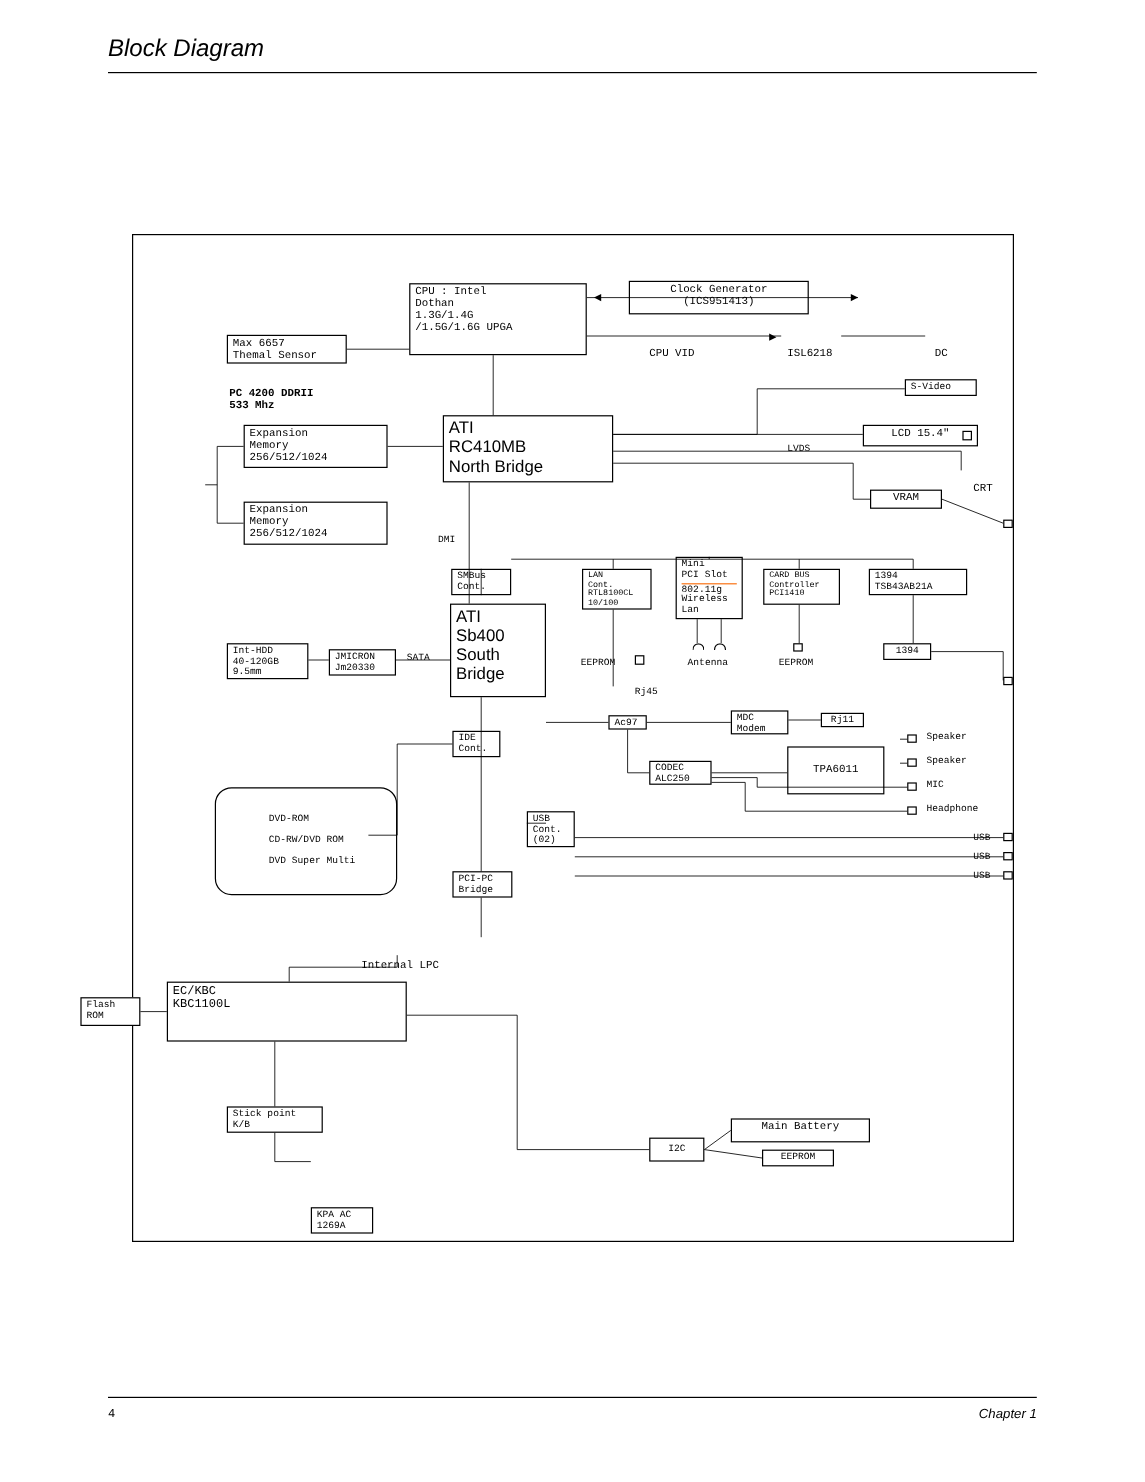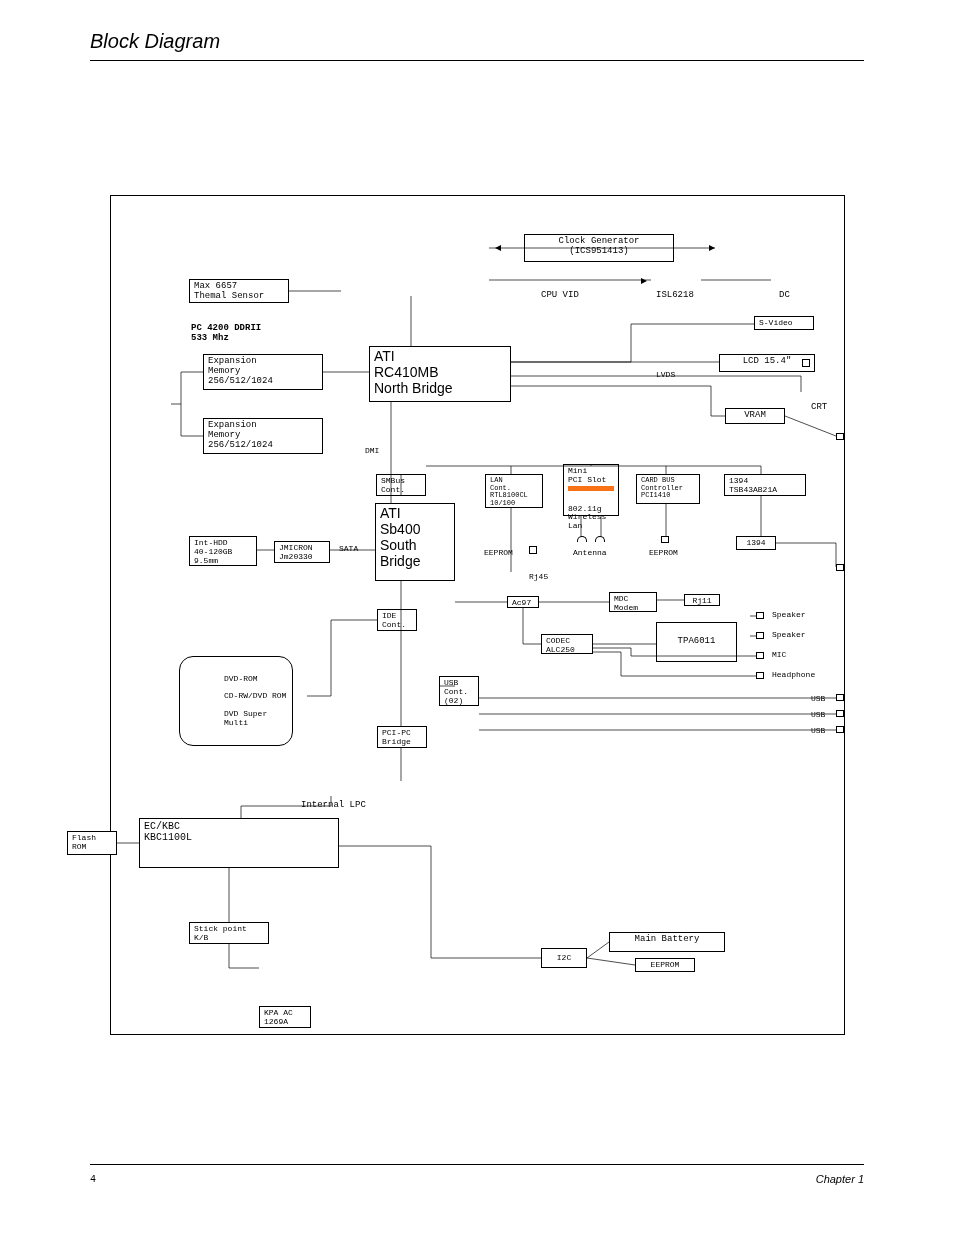--- a/index.html
+++ b/index.html
@@ -27,20 +27,26 @@
 </style>
 </head>
 <body>
 
 <div class="page">
   <div class="title">Block Diagram</div>
   <div class="top-rule"></div>
 
   <div class="diagram-frame">
 
+    <div class="box" style="left:230px; top:40px; width:148px; height:60px;">
+      <span>CPU : Intel</span><br>
+      <span>Dothan</span><br>
+      <span>1.3G/1.4G</span><br>
+      <span>/1.5G/1.6G UPGA</span>
+    </div>
 
     <div class="box" style="left:413px; top:38px; width:150px; height:28px; text-align:center;">
       <span>Clock Generator</span><br>
       <span>(ICS951413)</span>
     </div>
     <div class="arrow-head-l" style="left:384px; top:49px;"></div>
     <div class="arrow-head-r" style="left:598px; top:49px;"></div>
 
     <div class="label" style="left:430px; top:80px;">CPU VID</div>
     <div class="arrow-head-r" style="left:530px; top:82px;"></div>
@@ -89,21 +95,21 @@
     <div class="box" style="left:265px; top:278px; width:50px; height:22px; font-size:8px;">
       <span>SMBus</span><br><span>Cont.</span>
     </div>
 
     <div class="box" style="left:374px; top:278px; width:58px; height:34px; font-size:7px;">
       <span>LAN</span><br><span>Cont.</span><br><span>RTL8100CL</span><br><span>10/100</span>
     </div>
 
     <div class="box" style="left:452px; top:268px; width:56px; height:52px; font-size:8px;">
       <span>Mini</span><br><span>PCI Slot</span>
-      <div style="border-top:5px solid #f97316; margin-top:1px; padding-top:14px;">
+      <div style="border-top:1px solid #f97316; margin-top:1px; padding-top:1px;">
         <span>802.11g</span><br><span>Wireless</span><br><span>Lan</span>
       </div>
     </div>
 
     <div class="box" style="left:525px; top:278px; width:64px; height:30px; font-size:7px;">
       <span>CARD BUS</span><br><span>Controller</span><br><span>PCI1410</span>
     </div>
 
     <div class="box" style="left:613px; top:278px; width:82px; height:22px; font-size:8px;">
       <span>1394</span><br><span>TSB43AB21A</span>
@@ -175,21 +181,21 @@
     <div class="port" style="left:725px; top:498px;"></div>
     <div class="label-sm" style="left:700px; top:514px;">USB</div>
     <div class="port" style="left:725px; top:514px;"></div>
     <div class="label-sm" style="left:700px; top:530px;">USB</div>
     <div class="port" style="left:725px; top:530px;"></div>
 
     <div class="box" style="left:266px; top:530px; width:50px; height:22px; font-size:8px;">
       <span>PCI-PC</span><br><span>Bridge</span>
     </div>
 
-    <div class="box" style="left:68px; top:460px; width:114px; height:90px; font-size:8px; border-radius:14px; display:flex; flex-direction:column; justify-content:center;padding-left:44px;">
+    <div class="box" style="left:68px; top:460px; width:152px; height:90px; font-size:8px; border-radius:14px; display:flex; flex-direction:column; justify-content:center;padding-left:44px;">
       <span>DVD-ROM</span>
         <br>
         <span>CD-RW/DVD ROM</span>
         <br>
         <span>DVD Super Multi</span>
     </div>
 
     <div class="label" style="left:190px; top:590px;">Internal LPC</div>
 
     <div class="box" style="left:28px; top:622px; width:200px; height:50px; font-size:10px;">

